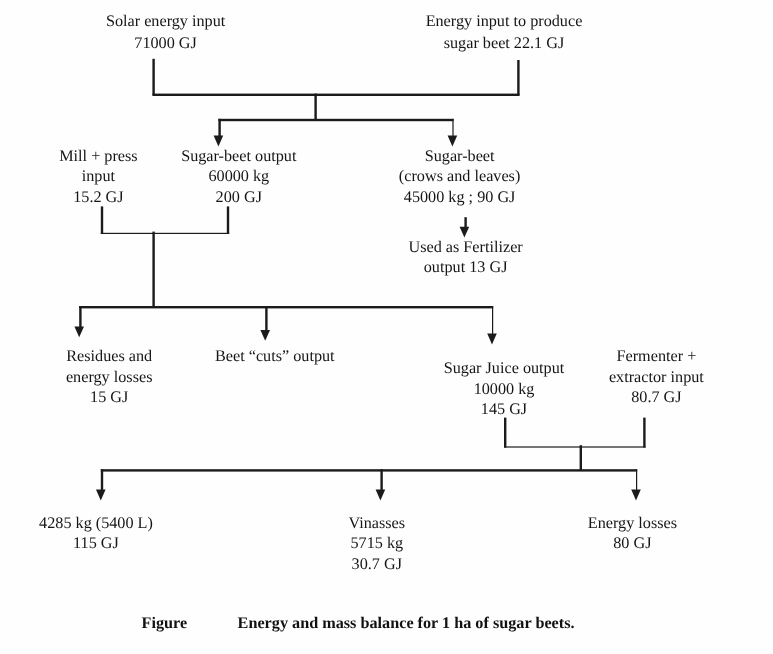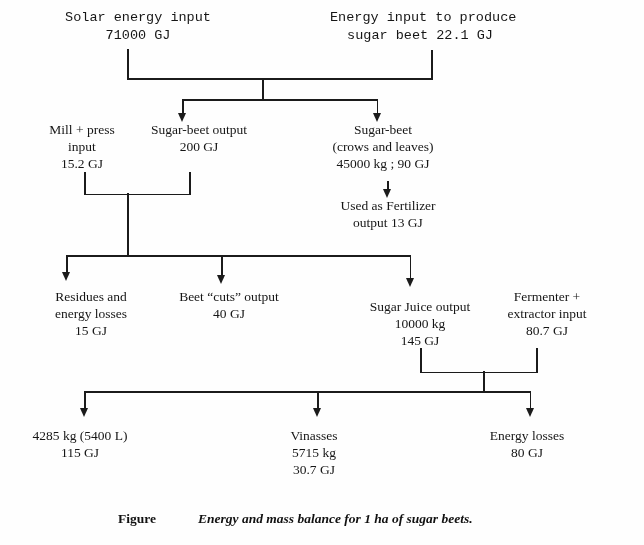--- a/index.html
+++ b/index.html
@@ -11,38 +11,38 @@
     color:#161616;
     overflow:hidden;
   }
   .node{
     position:absolute;
     text-align:center;
     font-size:13.5px;
     line-height:17px;
   }
   .node div{white-space:nowrap;}
-  .row1 .node, .row1{line-height:18px;font-family:Liberation Mono, monospace;}
+  .row1 .node, .row1{line-height:18px;}
   .hline,.vline{position:absolute;background:#1b1b1b;}
   .hline{height:1.5px;}
   .vline{width:1.5px;}
   .ah{
     position:absolute;width:0;height:0;
     border-left:4.5px solid transparent;
     border-right:4.5px solid transparent;
     border-top:9px solid #1b1b1b;
   }
   .caption{
     position:absolute;
     top:511px;left:0;width:644px;
     font-size:13.5px;font-weight:bold;
     color:#111;
   }
   .caption .cap-label{position:absolute;left:118px;}
-  .caption .cap-text{position:absolute;left:198px;font-style:italic;}
+  .caption .cap-text{position:absolute;left:198px;}
 </style>
 </head>
 <body>
 
 <div id="canvas">
 
   <div class="node row1" style="left:48px;top:9px;width:180px">
     <div>Solar energy input</div>
     <div>71000 GJ</div>
   </div>
@@ -61,20 +61,21 @@
   <div class="vline" style="left:376.5px;top:99px;height:15px"></div>
   <div class="ah" style="left:372.5px;top:113px"></div>
 
   <div class="node" style="left:22px;top:121px;width:120px">
     <div>Mill + press</div>
     <div>input</div>
     <div>15.2 GJ</div>
   </div>
   <div class="node" style="left:139px;top:121px;width:120px">
     <div>Sugar-beet output</div>
+    <div>60000 kg</div>
     <div>200 GJ</div>
   </div>
   <div class="node" style="left:313px;top:121px;width:140px">
     <div>Sugar-beet</div>
     <div>(crows and leaves)</div>
     <div>45000 kg ; 90 GJ</div>
   </div>
 
   <div class="vline" style="left:387px;top:181px;height:9px"></div>
   <div class="ah" style="left:383px;top:189px"></div>
@@ -95,21 +96,20 @@
   <div class="vline" style="left:409.5px;top:255px;height:24px"></div>
   <div class="ah" style="left:405.5px;top:278px"></div>
 
   <div class="node" style="left:31px;top:288px;width:120px">
     <div>Residues and</div>
     <div>energy losses</div>
     <div>15 GJ</div>
   </div>
   <div class="node" style="left:159px;top:288px;width:140px">
     <div>Beet “cuts” output</div>
-    <div>40 GJ</div>
   </div>
   <div class="node" style="left:350px;top:298px;width:140px">
     <div>Sugar Juice output</div>
     <div>10000 kg</div>
     <div>145 GJ</div>
   </div>
   <div class="node" style="left:477px;top:288px;width:140px">
     <div>Fermenter +</div>
     <div>extractor input</div>
     <div>80.7 GJ</div>

